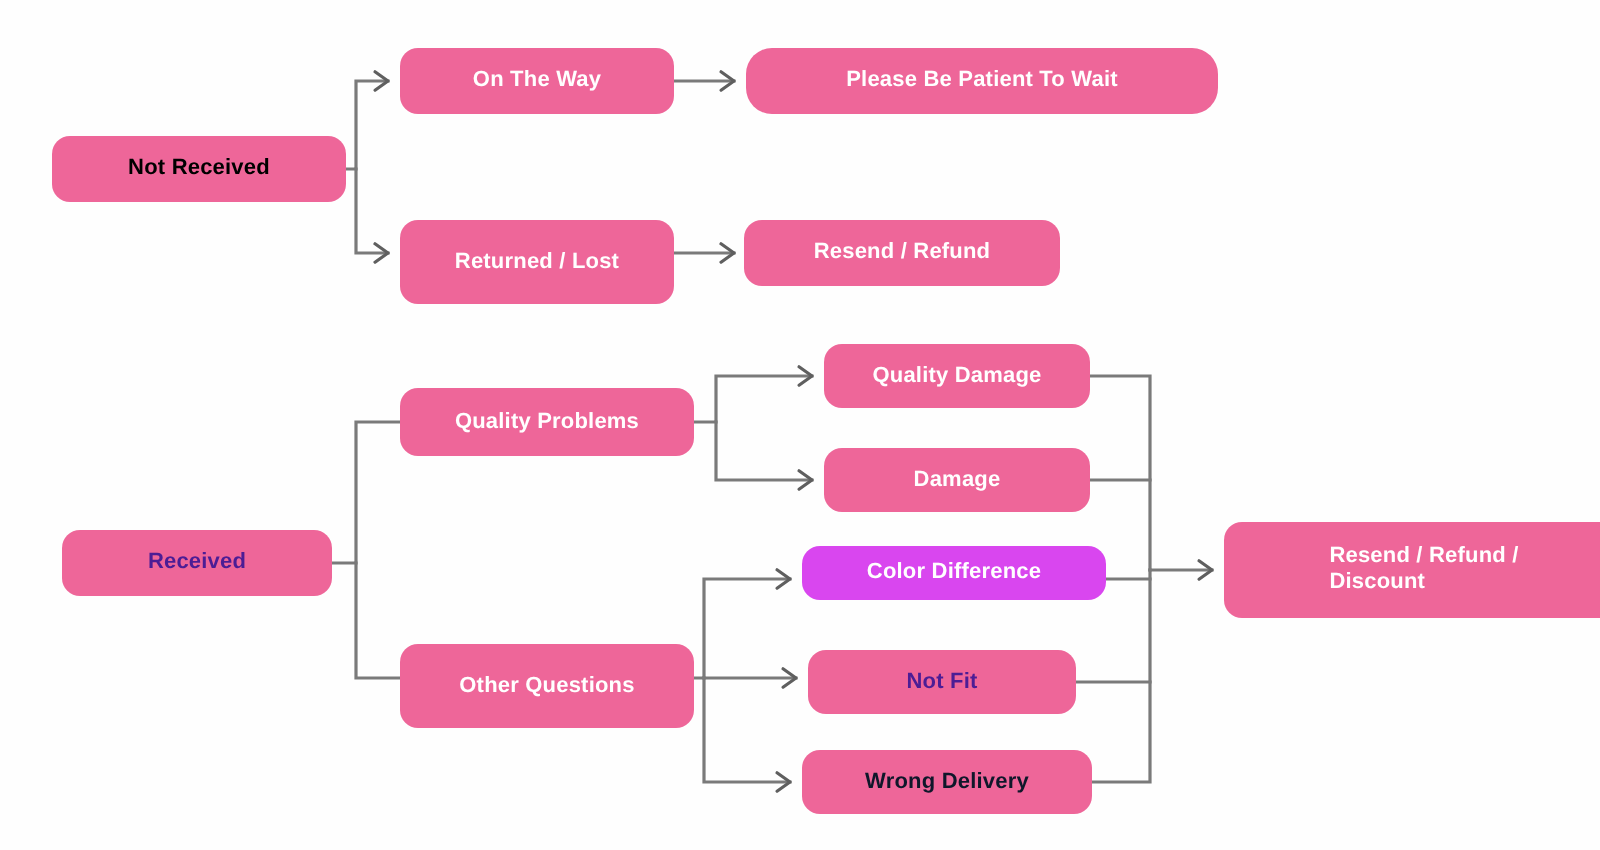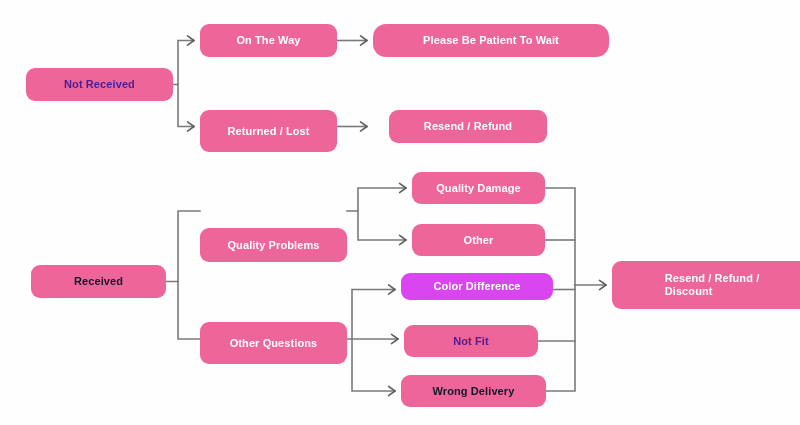--- a/index.html
+++ b/index.html
@@ -86,30 +86,30 @@
       <path d="M 360.5 121.9 L 367 126.5 L 360.5 131.1" class="arrowhead"></path>
       <path d="M 399.5 183.4 L 406 188 L 399.5 192.6" class="arrowhead"></path>
       <path d="M 399.5 235.4 L 406 240 L 399.5 244.6" class="arrowhead"></path>
       <path d="M 388.5 284.9 L 395 289.5 L 388.5 294.1" class="arrowhead"></path>
       <path d="M 391.5 334.4 L 398 339 L 391.5 343.6" class="arrowhead"></path>
       <path d="M 388.5 386.4 L 395 391 L 388.5 395.6" class="arrowhead"></path>
       <path d="M 599.5 280.4 L 606 285 L 599.5 289.6" class="arrowhead"></path>
     </svg>
 
   <div id="nodes-layer">
-      <div class="node" style="left: 26px; top: 68px; width: 147px; height: 33px; background: rgb(238, 102, 153); color: #4c1d95;">Not Received</div>
+      <div class="node" style="left: 26px; top: 68px; width: 147px; height: 33px; background: rgb(238, 102, 153); color: #000000;">Not Received</div>
       <div class="node" style="left: 200px; top: 24px; width: 137px; height: 33px; background: rgb(238, 102, 153); color: rgb(255, 255, 255);">On The Way</div>
       <div class="node" style="left: 373px; top: 24px; width: 236px; height: 33px; background: rgb(238, 102, 153); color: rgb(255, 255, 255); border-radius: 13px;">Please Be Patient To Wait</div>
       <div class="node" style="left: 200px; top: 110px; width: 137px; height: 42px; background: rgb(238, 102, 153); color: rgb(255, 255, 255);">Returned / Lost</div>
-      <div class="node" style="left: 389px; top: 110px; width: 158px; height: 33px; background: rgb(238, 102, 153); color: rgb(255, 255, 255);">Resend / Refund</div>
-      <div class="node" style="left: 31px; top: 265px; width: 135px; height: 33px; background: rgb(238, 102, 153); color: #0f172a;">Received</div>
-      <div class="node" style="left: 200px; top: 194px; width: 147px; height: 34px; background: rgb(238, 102, 153); color: rgb(255, 255, 255); margin-top: 34px;">Quality Problems</div>
+      <div class="node" style="left: 372px; top: 110px; width: 158px; height: 33px; background: rgb(238, 102, 153); color: rgb(255, 255, 255);">Resend / Refund</div>
+      <div class="node" style="left: 31px; top: 265px; width: 135px; height: 33px; background: rgb(238, 102, 153); color: #4c1d95;">Received</div>
+      <div class="node" style="left: 200px; top: 194px; width: 147px; height: 34px; background: rgb(238, 102, 153); color: rgb(255, 255, 255);">Quality Problems</div>
       <div class="node" style="left: 200px; top: 322px; width: 147px; height: 42px; background: rgb(238, 102, 153); color: rgb(255, 255, 255);">Other Questions</div>
       <div class="node" style="left: 412px; top: 172px; width: 133px; height: 32px; background: rgb(238, 102, 153); color: rgb(255, 255, 255);">Quality Damage</div>
-      <div class="node" style="left: 412px; top: 224px; width: 133px; height: 32px; background: rgb(238, 102, 153); color: rgb(255, 255, 255);">Other</div>
+      <div class="node" style="left: 412px; top: 224px; width: 133px; height: 32px; background: rgb(238, 102, 153); color: rgb(255, 255, 255);">Damage</div>
       <div class="node" style="left: 401px; top: 273px; width: 152px; height: 27px; background: #d946ef; color: rgb(255, 255, 255);">Color Difference</div>
       <div class="node" style="left: 404px; top: 325px; width: 134px; height: 32px; background: rgb(238, 102, 153); color: #4c1d95;">Not Fit</div>
       <div class="node" style="left: 401px; top: 375px; width: 145px; height: 32px; background: rgb(238, 102, 153); color: #0f172a;">Wrong Delivery</div>
       <div class="node" style="left: 612px; top: 261px; width: 200px; height: 48px; background: rgb(238, 102, 153); color: rgb(255, 255, 255);">Resend / Refund /
 Discount</div>
     </div>
 
 </div>
 
 </body></html>

